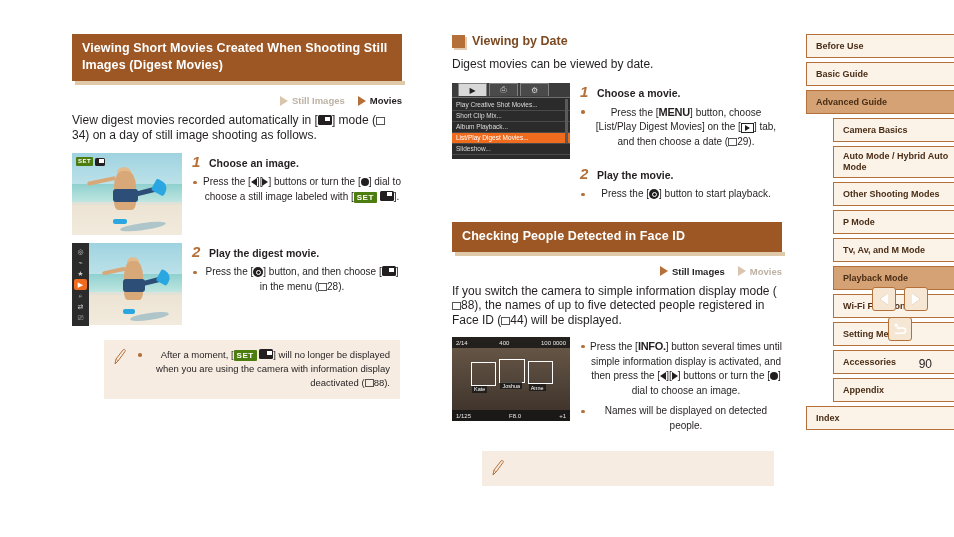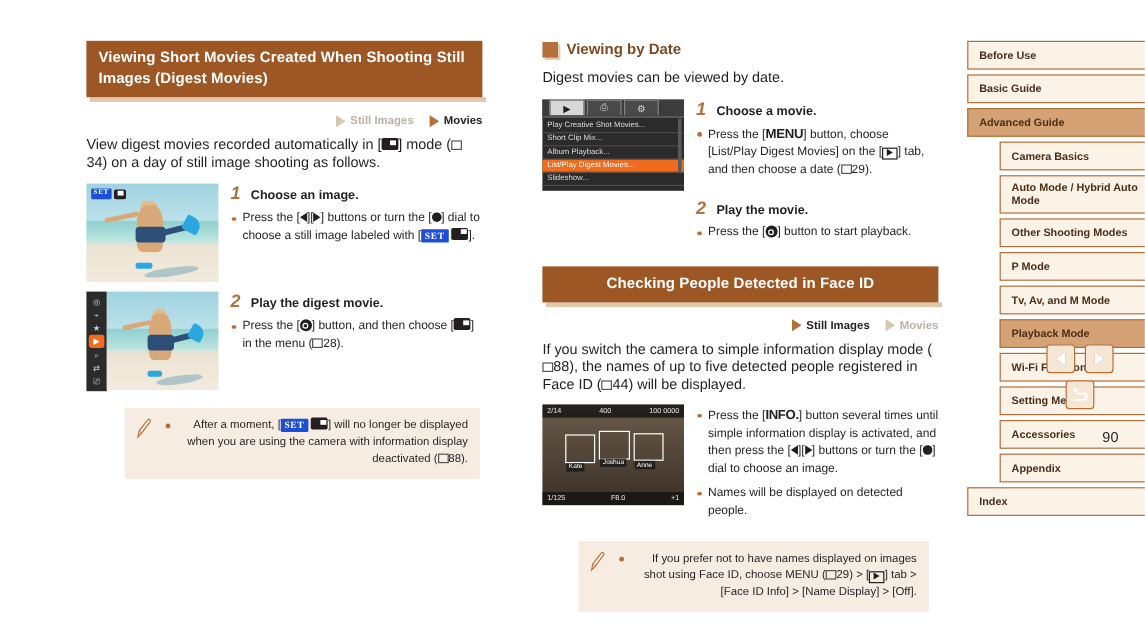--- a/index.html
+++ b/index.html
@@ -129,20 +129,21 @@
     line-height: 14px;
     padding-top: 1px;
   }
   .bullets { margin: 0; padding: 0; list-style: none; }
   .bullets li {
     position: relative;
     padding-left: 10px;
     font-size: 10px;
     line-height: 14.5px;
     margin-bottom: 6px;
+    text-align: center;
   }
   .bullets li:before {
     content: "";
     position: absolute;
     left: 1px;
     top: 5.5px;
     width: 3.5px;
     height: 3.5px;
     border-radius: 50%;
     background: #b5703a;
@@ -184,30 +185,29 @@
     position: absolute;
     left: 2px;
     top: 5px;
     width: 3.5px;
     height: 3.5px;
     border-radius: 50%;
     background: #b5703a;
   }
   .kb-set {
     display: inline-block;
-    background: #1d4ed8;
+    background: #4d7c0f;
     color: #ffffff;
     font-size: 8px;
     font-weight: bold;
     letter-spacing: 0.5px;
     padding: 1px 3px 1px 3px;
     line-height: 9px;
     vertical-align: 0px;
     border-radius: 1px;
-    font-family: Liberation Serif, serif;
   }
   .kb-menu {
     font-weight: bold;
     font-size: 11px;
     letter-spacing: -0.2px;
   }
   .kb-info {
     font-weight: bold;
     font-size: 11px;
     letter-spacing: -0.3px;
@@ -700,21 +700,21 @@
         <div class="step" style="margin-top:18px;">
           <span class="step-num">2</span>
           <span class="step-title">Play the movie.</span>
         </div>
         <ul class="bullets">
           <li><span>Press the [</span><span class="fnkey"></span><span>] button to start playback.</span></li>
         </ul>
       </div>
     </div>
 
-    <div class="h1-wrap" style="margin-top:14px;text-align:center;">
+    <div class="h1-wrap" style="margin-top:14px;">
       <div class="h1-band">Checking People Detected in Face ID</div>
       <div class="h1-shadow"></div>
     </div>
 
     <div class="tagrow">
       <span class="tag on">
         <span class="tri"></span>
         <span class="lbl">Still Images</span>
       </span>
       <span class="tag off">
@@ -756,25 +756,20 @@
       </div>
     </div>
 
     <div class="note" style="margin-top:12px; margin-left:30px; width:292px; box-sizing:border-box;">
       <div class="note-icon">
         <svg width="16" height="18" viewBox="0 0 16 18" aria-hidden="true">
           <path d="M3 16 L4 11 L11 2 C12 0.6 14 2 13 3.5 L6 13 Z" fill="none" stroke="#b5703a" stroke-width="1"></path>
           <line x1="4.4" y1="11.4" x2="5.8" y2="12.6" stroke="#b5703a" stroke-width="0.8"></line>
         </svg>
       </div>
-      <div class="note-body">
-        <ul>
-          <li><span>If you prefer not to have names displayed on images shot using Face ID, choose MENU (</span><span class="pgref"></span><span>29) &gt; [</span><span class="playtab"><i></i></span><span>] tab &gt; [Face ID Info] &gt; [Name Display] &gt; [Off].</span></li>
-        </ul>
-      </div>
     </div>
   </div>
 
   <div class="col-right">
     <div class="nav-item l0">Before Use</div>
     <div class="nav-item l0">Basic Guide</div>
     <div class="nav-item l0 active">Advanced Guide</div>
     <div class="nav-item l1">Camera Basics</div>
     <div class="nav-item l1" style="line-height:11px; padding-top:4px; padding-bottom:4px;">Auto Mode / Hybrid Auto Mode</div>
     <div class="nav-item l1">Other Shooting Modes</div>

